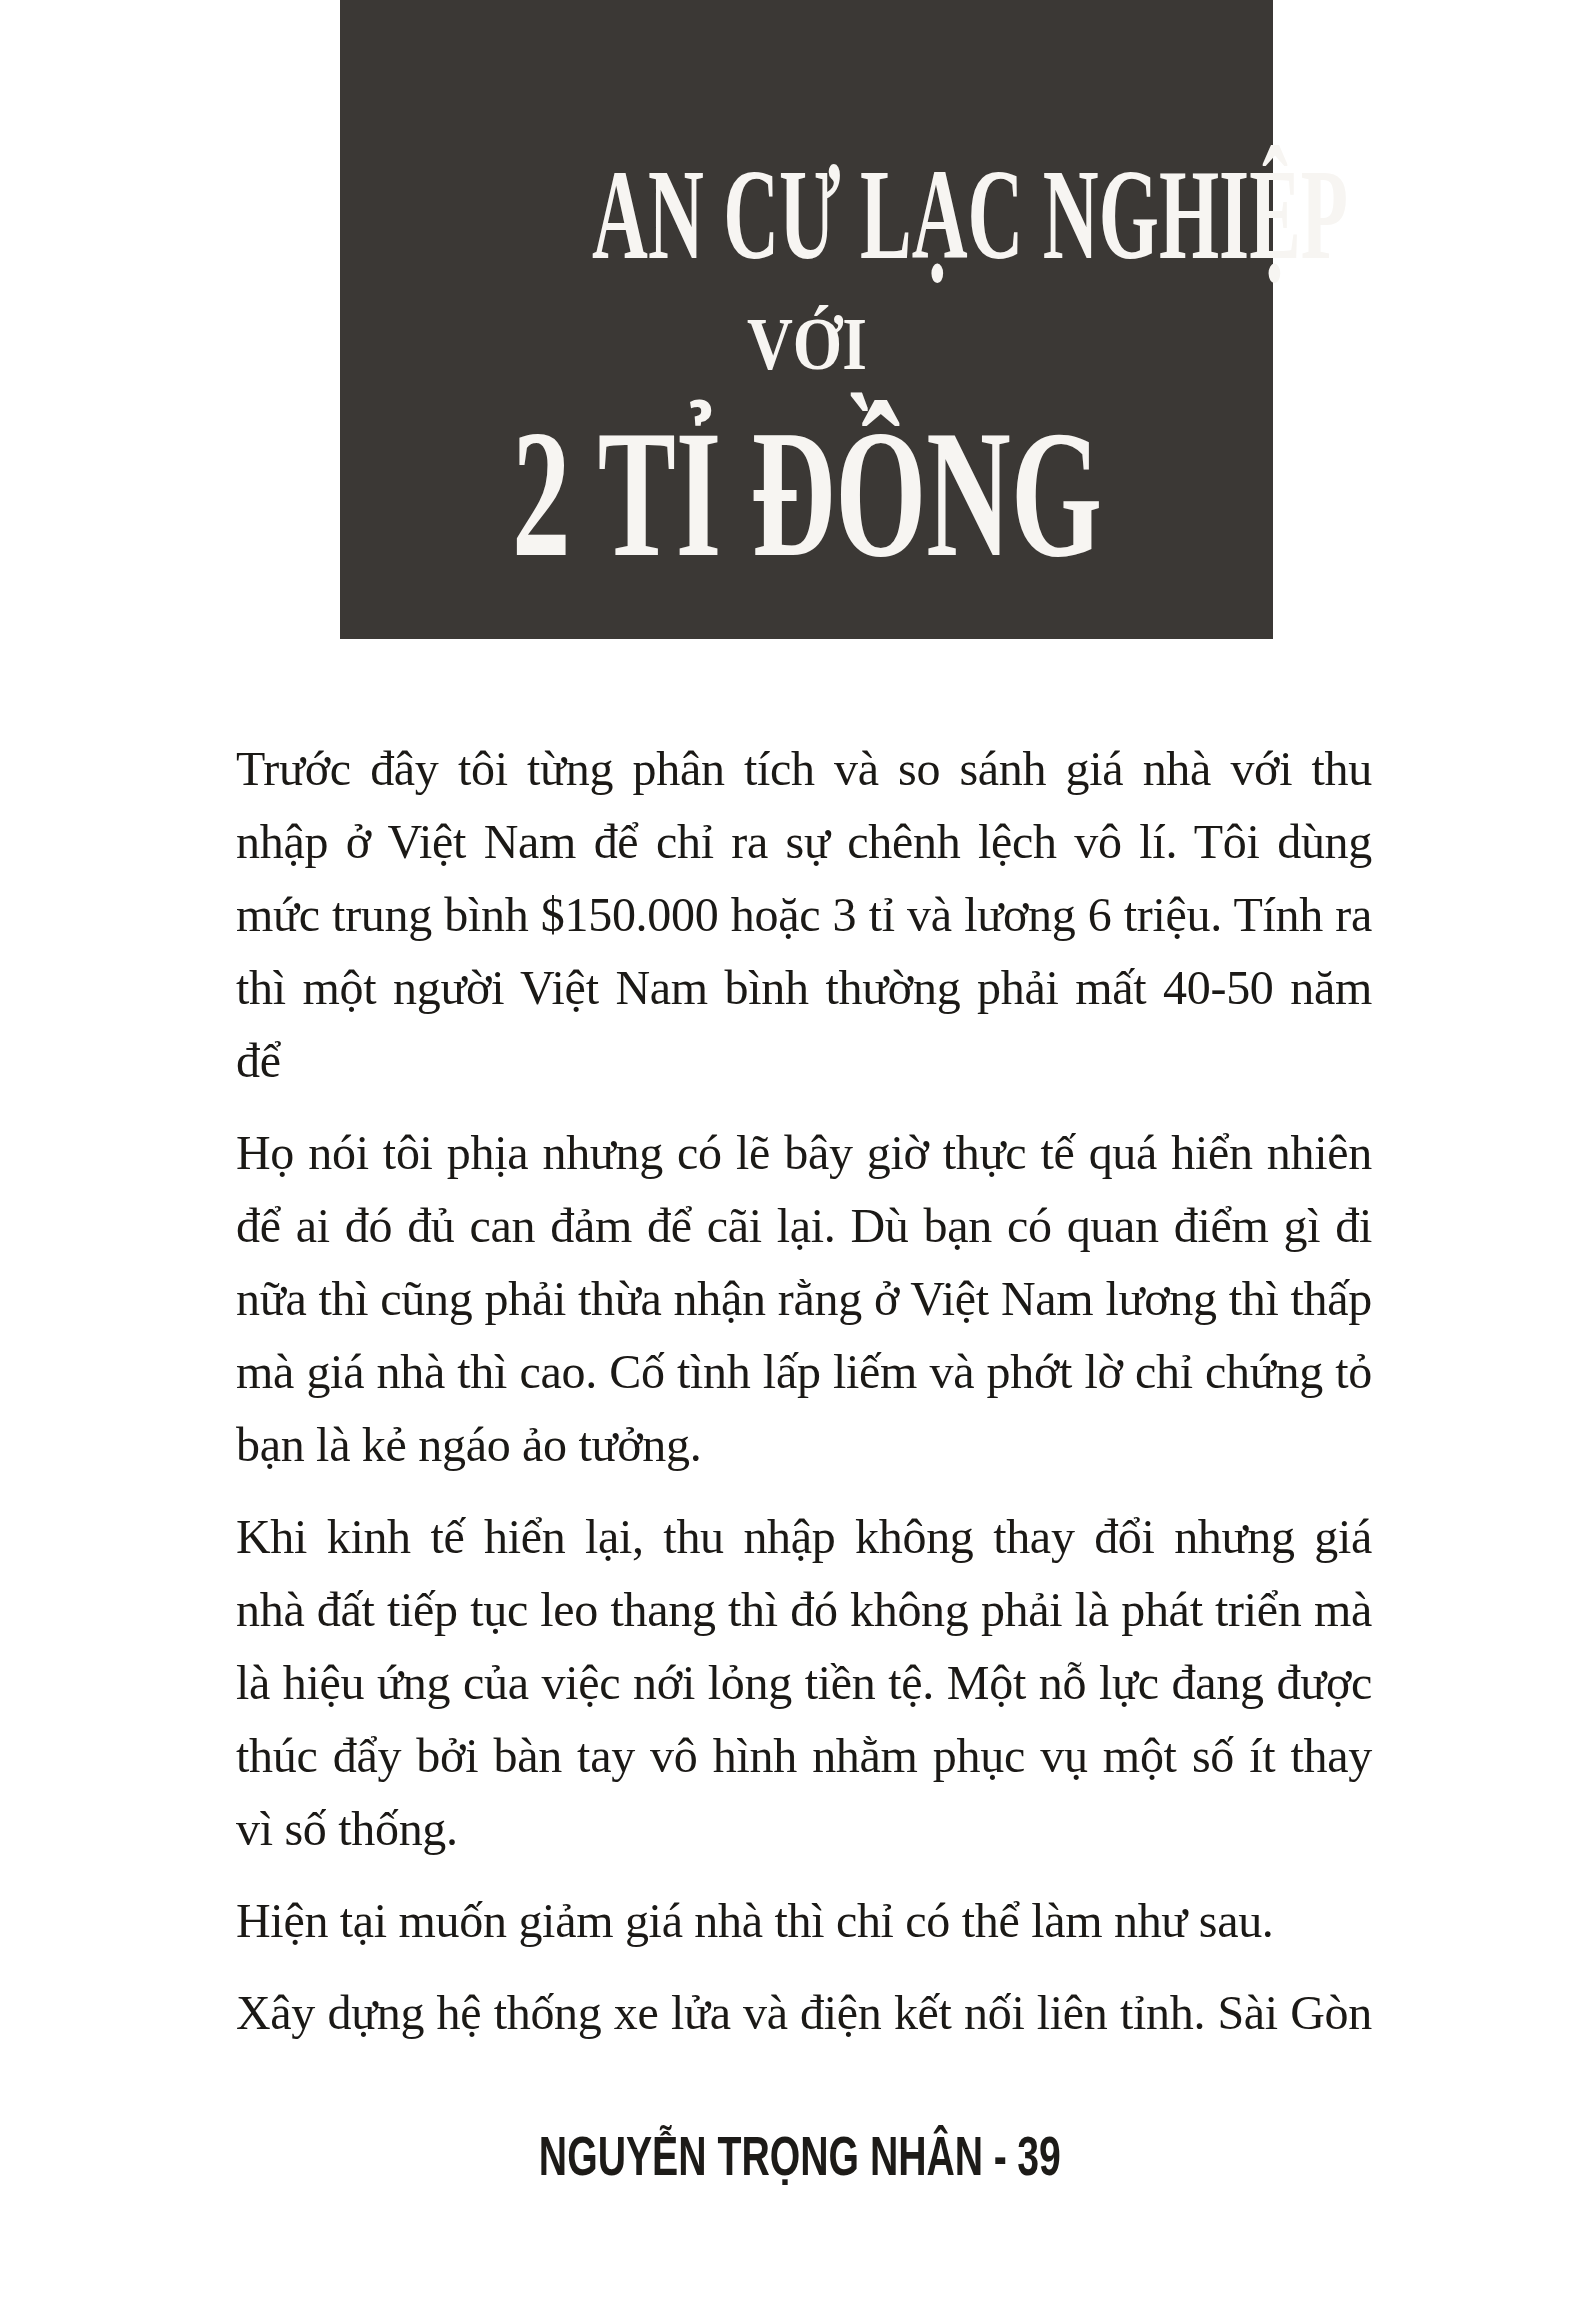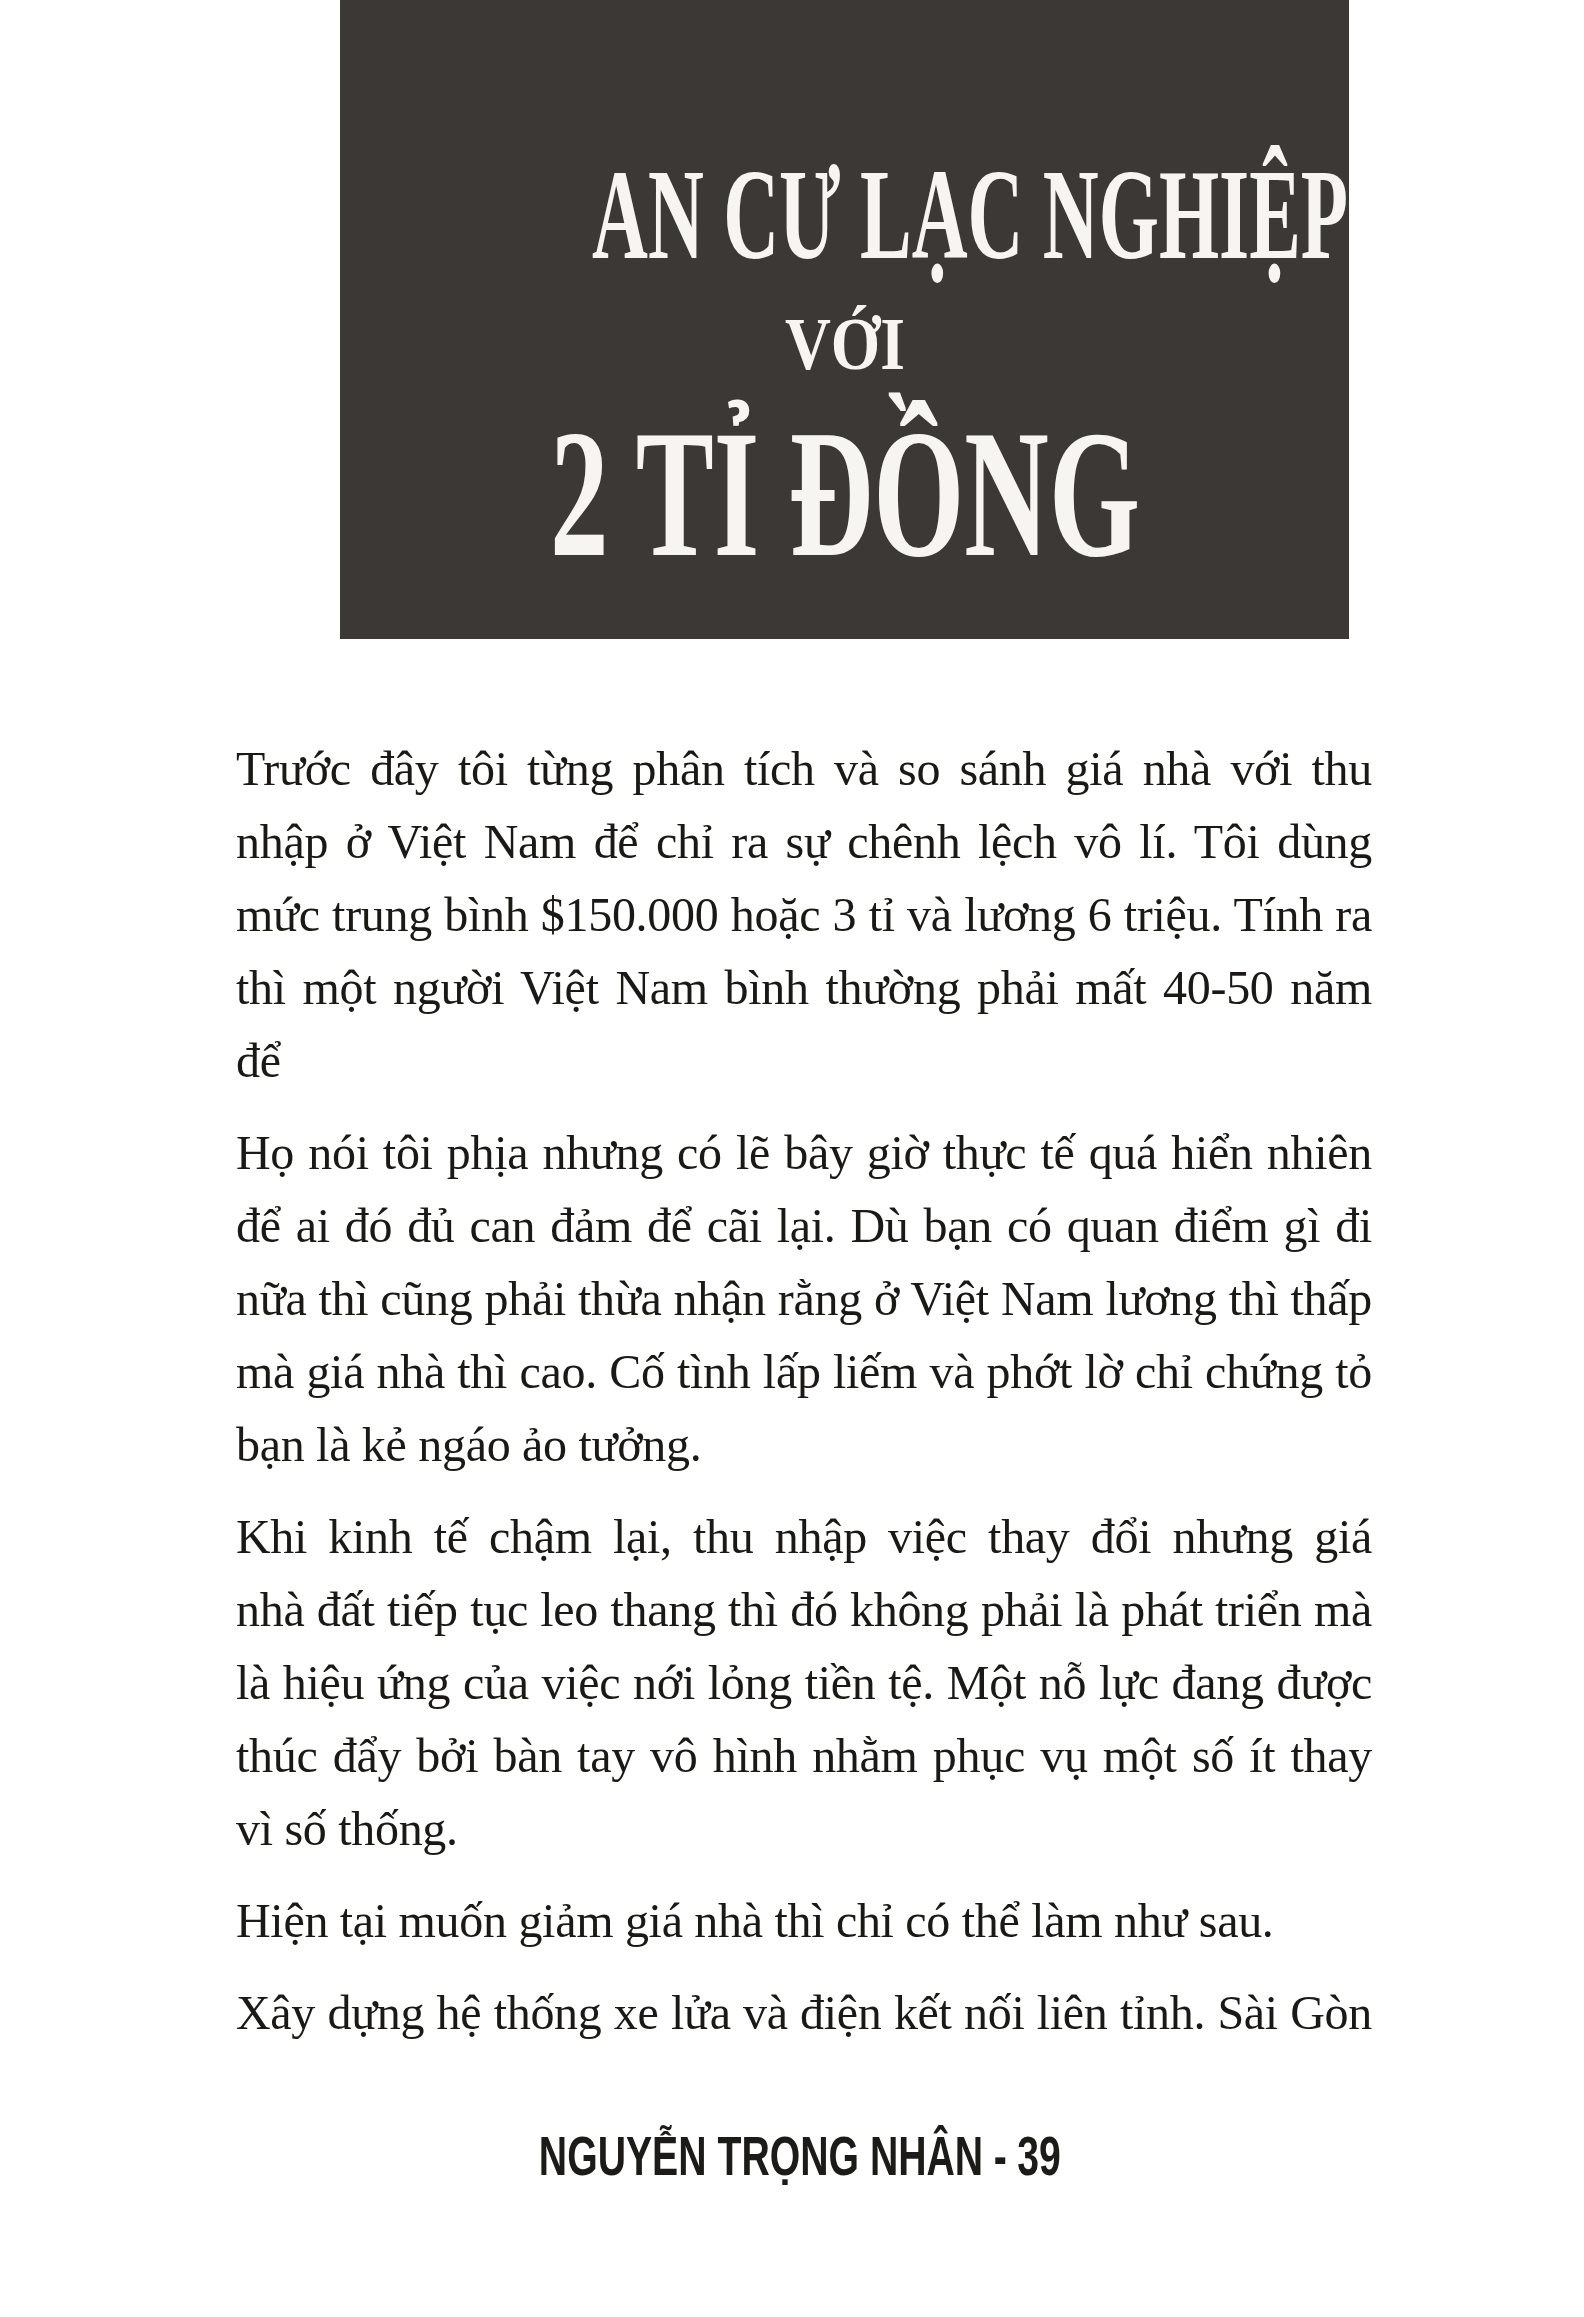--- a/index.html
+++ b/index.html
@@ -17,21 +17,21 @@
   .page {
     position: absolute;
     inset: 0;
   }
 
   
   .title-block {
     position: absolute;
     left: 340px;
     top: 0;
-    width: 1009px;
+    width: 933px;
     height: 639px;
     background: #3b3835;
     color: #f7f5f2;
   }
   .title-line {
     position: absolute;
     left: 0;
     right: 0;
     text-align: center;
     line-height: 1;
@@ -122,21 +122,21 @@
         <div class="line">thì một người Việt Nam bình thường phải mất 40-50 năm để</div>
       </div>
       <div class="paragraph">
         <div class="line">Họ nói tôi phịa nhưng có lẽ bây giờ thực tế quá hiển nhiên</div>
         <div class="line">để ai đó đủ can đảm để cãi lại. Dù bạn có quan điểm gì đi</div>
         <div class="line">nữa thì cũng phải thừa nhận rằng ở Việt Nam lương thì thấp</div>
         <div class="line">mà giá nhà thì cao. Cố tình lấp liếm và phớt lờ chỉ chứng tỏ</div>
         <div class="line natural">bạn là kẻ ngáo ảo tưởng.</div>
       </div>
       <div class="paragraph">
-        <div class="line">Khi kinh tế chậm lại, thu nhập việc thay đổi nhưng giá</div>
+        <div class="line">Khi kinh tế hiển lại, thu nhập không thay đổi nhưng giá</div>
         <div class="line">nhà đất tiếp tục leo thang thì đó không phải là phát triển mà</div>
         <div class="line">là hiệu ứng của việc nới lỏng tiền tệ. Một nỗ lực đang được</div>
         <div class="line">thúc đẩy bởi bàn tay vô hình nhằm phục vụ một số ít thay</div>
         <div class="line natural">vì số thống.</div>
       </div>
       <div class="paragraph">
         <div class="line natural">Hiện tại muốn giảm giá nhà thì chỉ có thể làm như sau.</div>
       </div>
       <div class="paragraph">
         <div class="line">Xây dựng hệ thống xe lửa và điện kết nối liên tỉnh. Sài Gòn</div>

